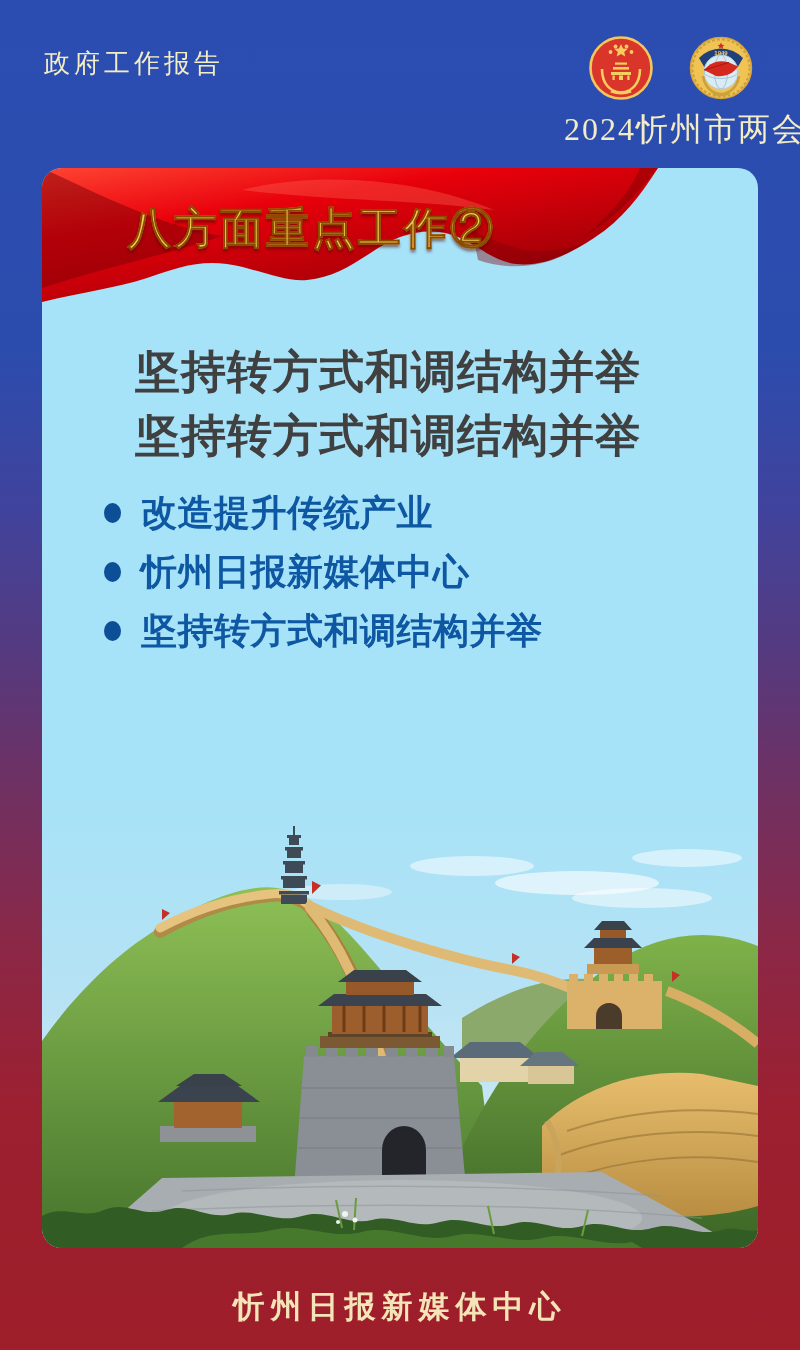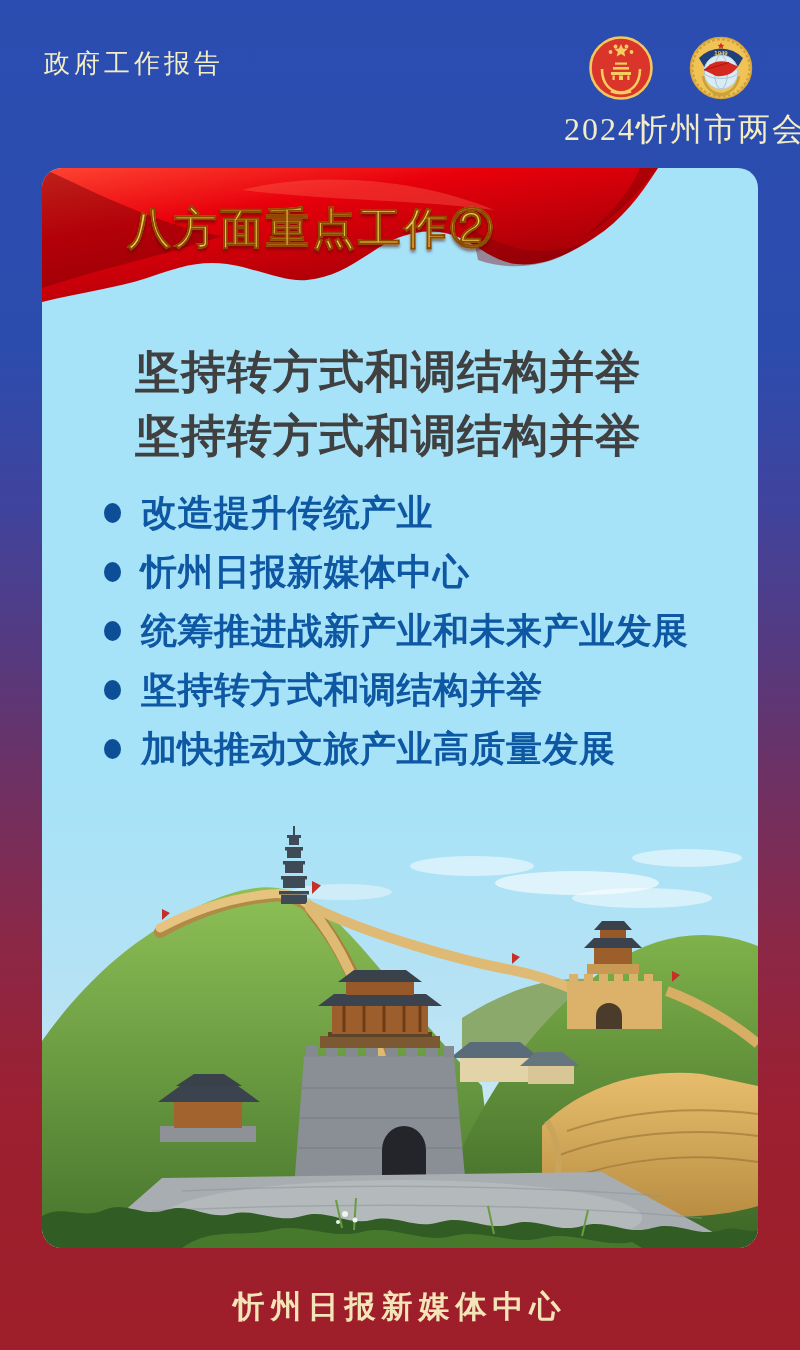--- a/index.html
+++ b/index.html
@@ -120,29 +120,21 @@
       <div class="bullet-row">
         <span class="dot"></span>
         <span class="bullet-text">改造提升传统产业</span>
       </div>
       <div class="bullet-row">
         <span class="dot"></span>
         <span class="bullet-text">忻州日报新媒体中心</span>
       </div>
       <div class="bullet-row">
         <span class="dot"></span>
-        <span class="bullet-text">统筹推进战新产业和未来产业发展</span>
-      </div>
-      <div class="bullet-row">
-        <span class="dot"></span>
         <span class="bullet-text">坚持转方式和调结构并举</span>
-      </div>
-      <div class="bullet-row">
-        <span class="dot"></span>
-        <span class="bullet-text">加快推动文旅产业高质量发展</span>
       </div>
     </div>
 
     <svg class="photo" width="716" height="462" viewBox="0 0 716 462">
       <defs>
         <linearGradient id="skyg" x1="0" y1="0" x2="0" y2="1">
           <stop offset="0" stop-color="#a6e2f8"></stop>
           <stop offset="0.45" stop-color="#b6e2f4"></stop>
           <stop offset="1" stop-color="#dceef5"></stop>
         </linearGradient>

